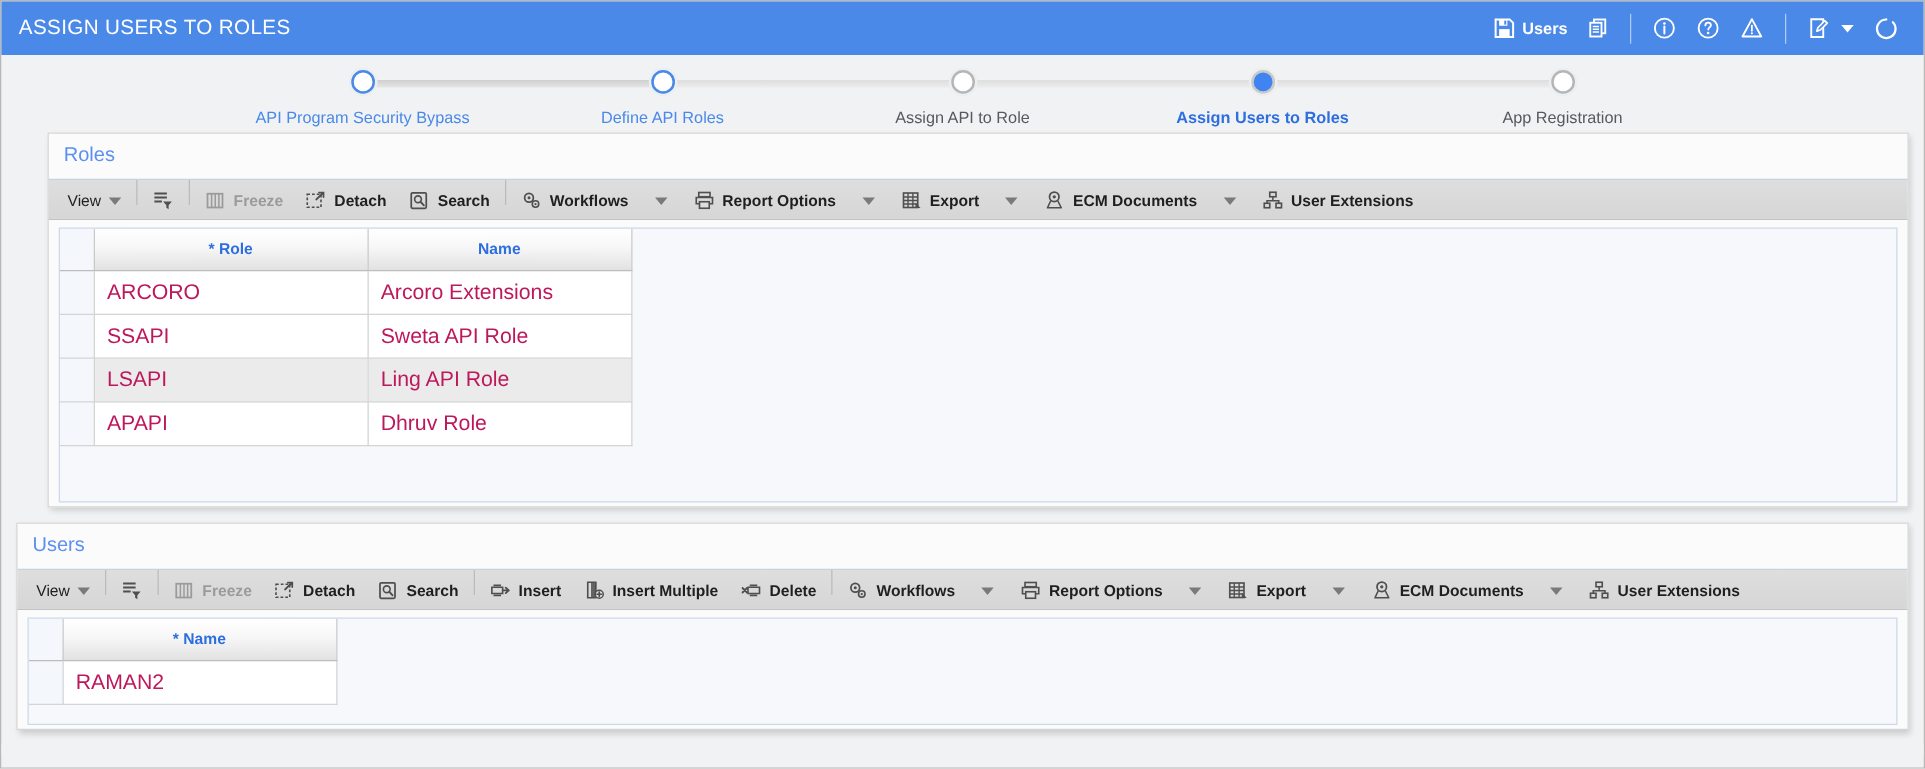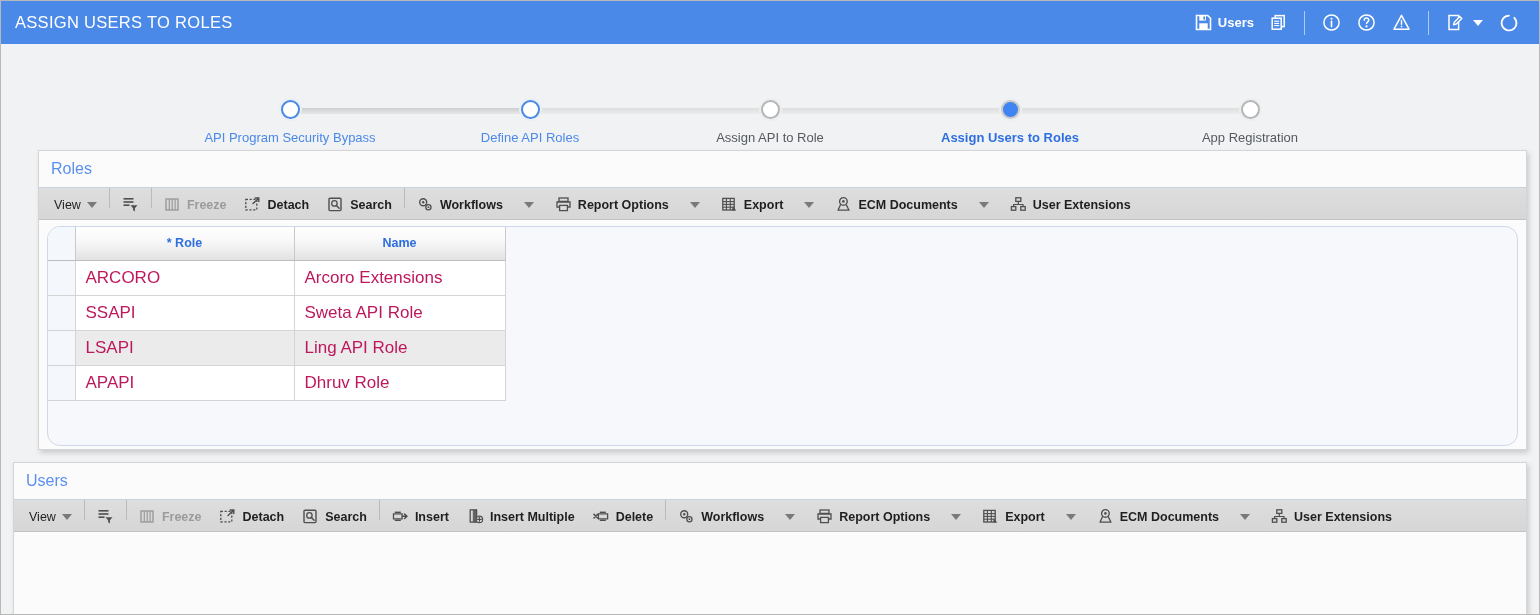--- a/index.html
+++ b/index.html
@@ -73,21 +73,20 @@
     border-right: 5px solid transparent;
     border-top: 6px solid #ffffff;
     margin-left: 2px;
   }
 
   
   .train-wrap {
     height: 62px;
     padding-top: 12px;
     position: relative;
-    margin-top: 44px;
   }
   .train {
     display: flex;
     align-items: flex-start;
     padding: 0 0px;
     margin: 0 auto;
     width: 1200px;
     position: relative;
   }
   .train-stop {
@@ -477,21 +476,21 @@
             <svg width="17" height="17" viewBox="0 0 17 17">
               <rect x="5.8" y="1.8" width="5" height="3.6" fill="none" stroke="#4f4f4f" stroke-width="1.3"></rect>
                 <rect x="1.4" y="10.6" width="4.4" height="3.6" fill="none" stroke="#4f4f4f" stroke-width="1.3"></rect>
                 <rect x="10.8" y="10.6" width="4.4" height="3.6" fill="none" stroke="#4f4f4f" stroke-width="1.3"></rect>
                 <path d="M8.3 5.4v3.1M3.6 10.6V8.5h9.4v2.1M3.6 8.5h9.4" fill="none" stroke="#4f4f4f" stroke-width="1.2"></path>
             </svg>
           </span>
           <span>User Extensions</span>
         </div>
       </div>
-    <div class="grid-area" style="height:220px;border-radius:13px;">
+    <div class="grid-area" style="height:220px;">
       <table class="grid">
         <colgroup>
           <col class="col-sel">
             <col class="col-role">
             <col class="col-name">
         </colgroup>
         <thead>
           <tr>
             <th class="selcol"></th>
             <th>* Role</th>
@@ -670,16 +669,36 @@
             <svg width="17" height="17" viewBox="0 0 17 17">
               <rect x="5.8" y="1.8" width="5" height="3.6" fill="none" stroke="#4f4f4f" stroke-width="1.3"></rect>
                 <rect x="1.4" y="10.6" width="4.4" height="3.6" fill="none" stroke="#4f4f4f" stroke-width="1.3"></rect>
                 <rect x="10.8" y="10.6" width="4.4" height="3.6" fill="none" stroke="#4f4f4f" stroke-width="1.3"></rect>
                 <path d="M8.3 5.4v3.1M3.6 10.6V8.5h9.4v2.1M3.6 8.5h9.4" fill="none" stroke="#4f4f4f" stroke-width="1.2"></path>
             </svg>
           </span>
           <span>User Extensions</span>
         </div>
       </div>
+    <div class="grid-area" style="height:86px;">
+      <table class="grid">
+        <colgroup>
+          <col class="col-sel">
+            <col class="col-uname">
+        </colgroup>
+        <thead>
+          <tr>
+            <th class="selcol"></th>
+            <th>* Name</th>
+          </tr>
+        </thead>
+        <tbody id="users-body">
+            <tr class="">
+              <td class="selcol"></td>
+              <td>RAMAN2</td>
+            </tr>
+          </tbody>
+      </table>
+    </div>
   </div>
 
   <div class="page-bottom"></div>
 </div>
 
 </body></html>

